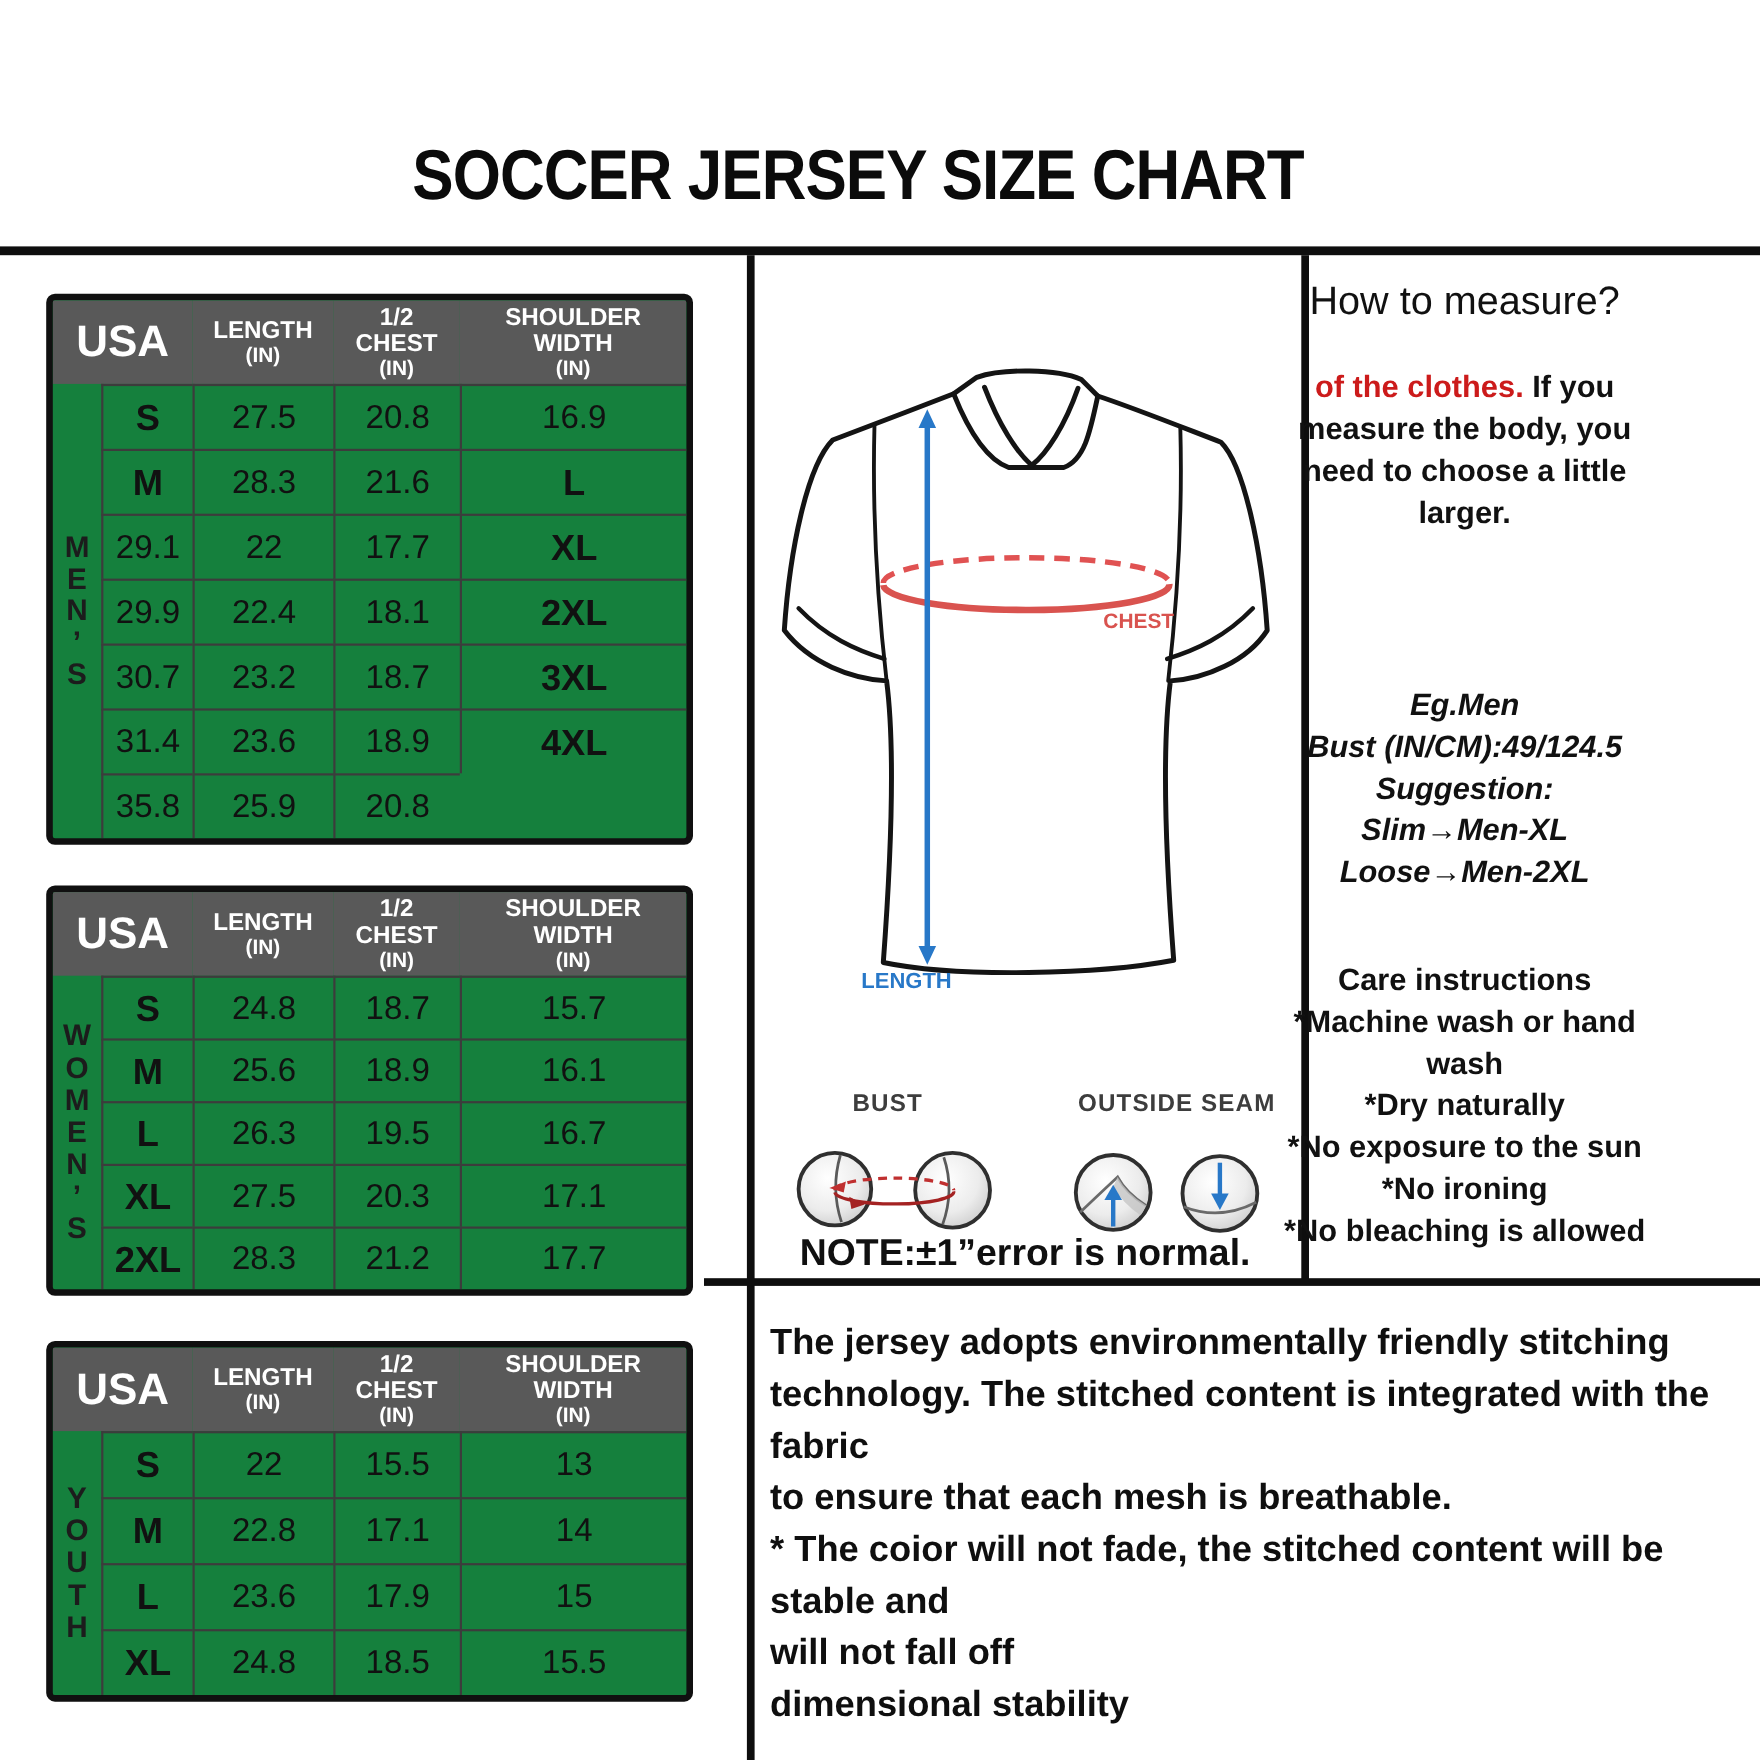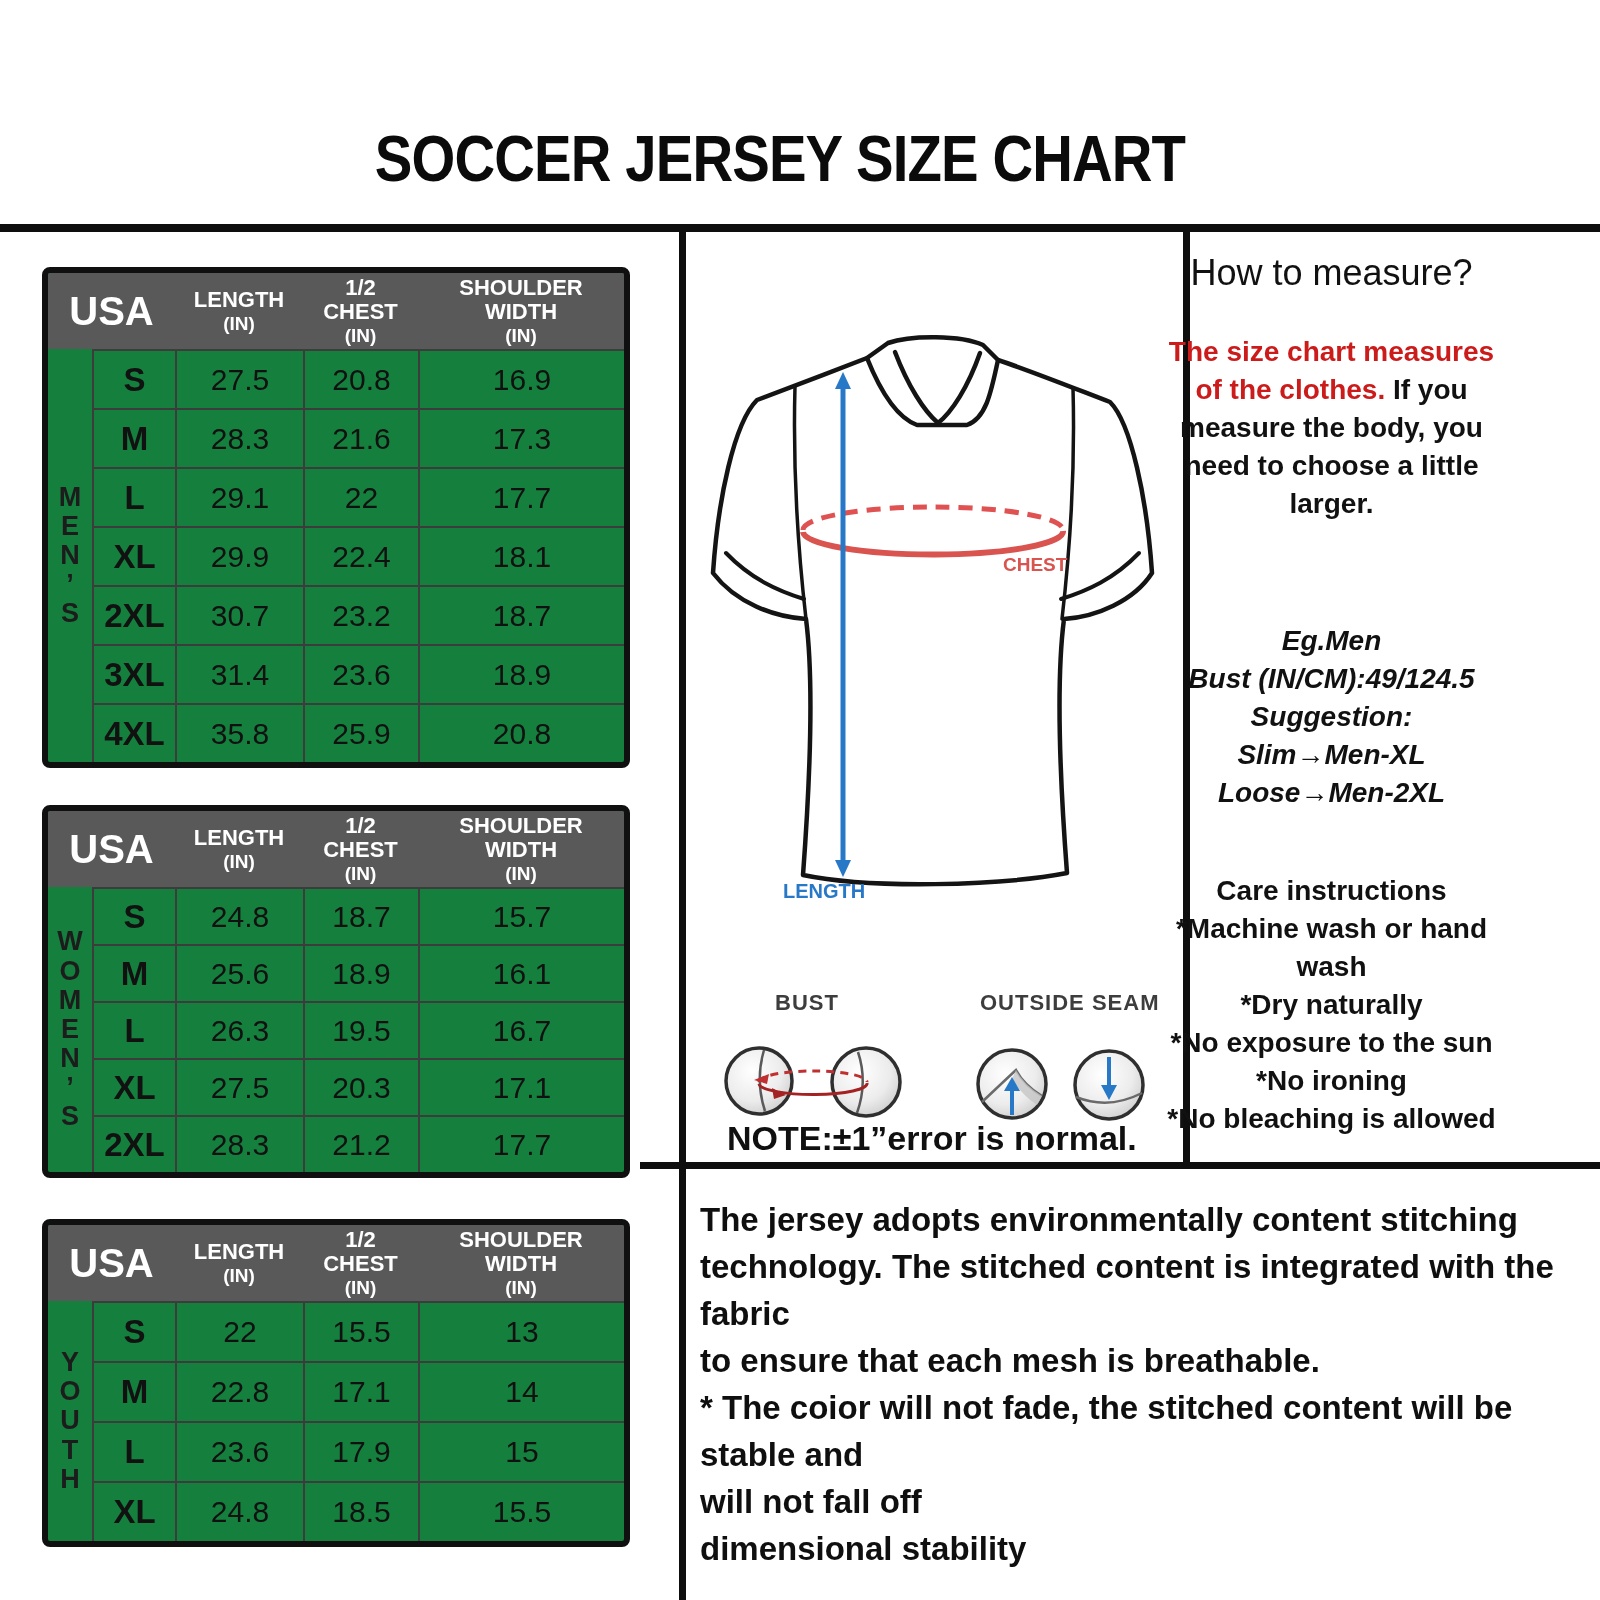--- a/index.html
+++ b/index.html
@@ -89,21 +89,20 @@
       <span>’</span>
       <span>S</span>
   </div>
   <div class="cell size">S</div>
   <div class="cell num">27.5</div>
   <div class="cell num">20.8</div>
   <div class="cell num">16.9</div>
   <div class="cell size">M</div>
   <div class="cell num">28.3</div>
   <div class="cell num">21.6</div>
-  <div class="cell num">17.3</div>
   <div class="cell size">L</div>
   <div class="cell num">29.1</div>
   <div class="cell num">22</div>
   <div class="cell num">17.7</div>
   <div class="cell size">XL</div>
   <div class="cell num">29.9</div>
   <div class="cell num">22.4</div>
   <div class="cell num">18.1</div>
   <div class="cell size">2XL</div>
   <div class="cell num">30.7</div>
@@ -277,21 +276,20 @@
     <line x1="423" y1="826" x2="423" y2="856" stroke="#2878c8" stroke-width="4"></line>
     <polygon points="423,869 415,854 431,854" fill="#2878c8"></polygon>
   </g>
 
   <text x="41" y="919" class="lbl-note">NOTE:±1”error is normal.</text>
 </svg>
 
 <div class="abs mp" id="mp-heading">How to measure?</div>
 
 <div class="abs mp txtblock" id="mp-intro">
-  <div><span class="red">The size chart measures</span></div>
   <div><span class="red">of the clothes.</span><span> If you</span></div>
   <div>measure the body, you</div>
   <div>need to choose a little</div>
   <div>larger.</div>
 </div>
 
 <div class="abs mp txtblock" id="mp-example">
   <div>Eg.Men</div>
   <div>Bust (IN/CM):49/124.5</div>
   <div>Suggestion:</div>
@@ -303,20 +301,20 @@
   <div>Care instructions</div>
   <div>*Machine wash or hand</div>
   <div>wash</div>
   <div>*Dry naturally</div>
   <div>*No exposure to the sun</div>
   <div>*No ironing</div>
   <div>*No bleaching is allowed</div>
 </div>
 
 <div class="abs" id="desc">
-  <div>The jersey adopts environmentally content stitching</div>
+  <div>The jersey adopts environmentally friendly stitching</div>
   <div>technology. The stitched content is integrated with the fabric</div>
   <div>to ensure that each mesh is breathable.</div>
   <div>* The coior will not fade, the stitched content will be stable and</div>
   <div>will not fall off</div>
   <div>dimensional stability</div>
 
 </div>
 
 </body></html>

